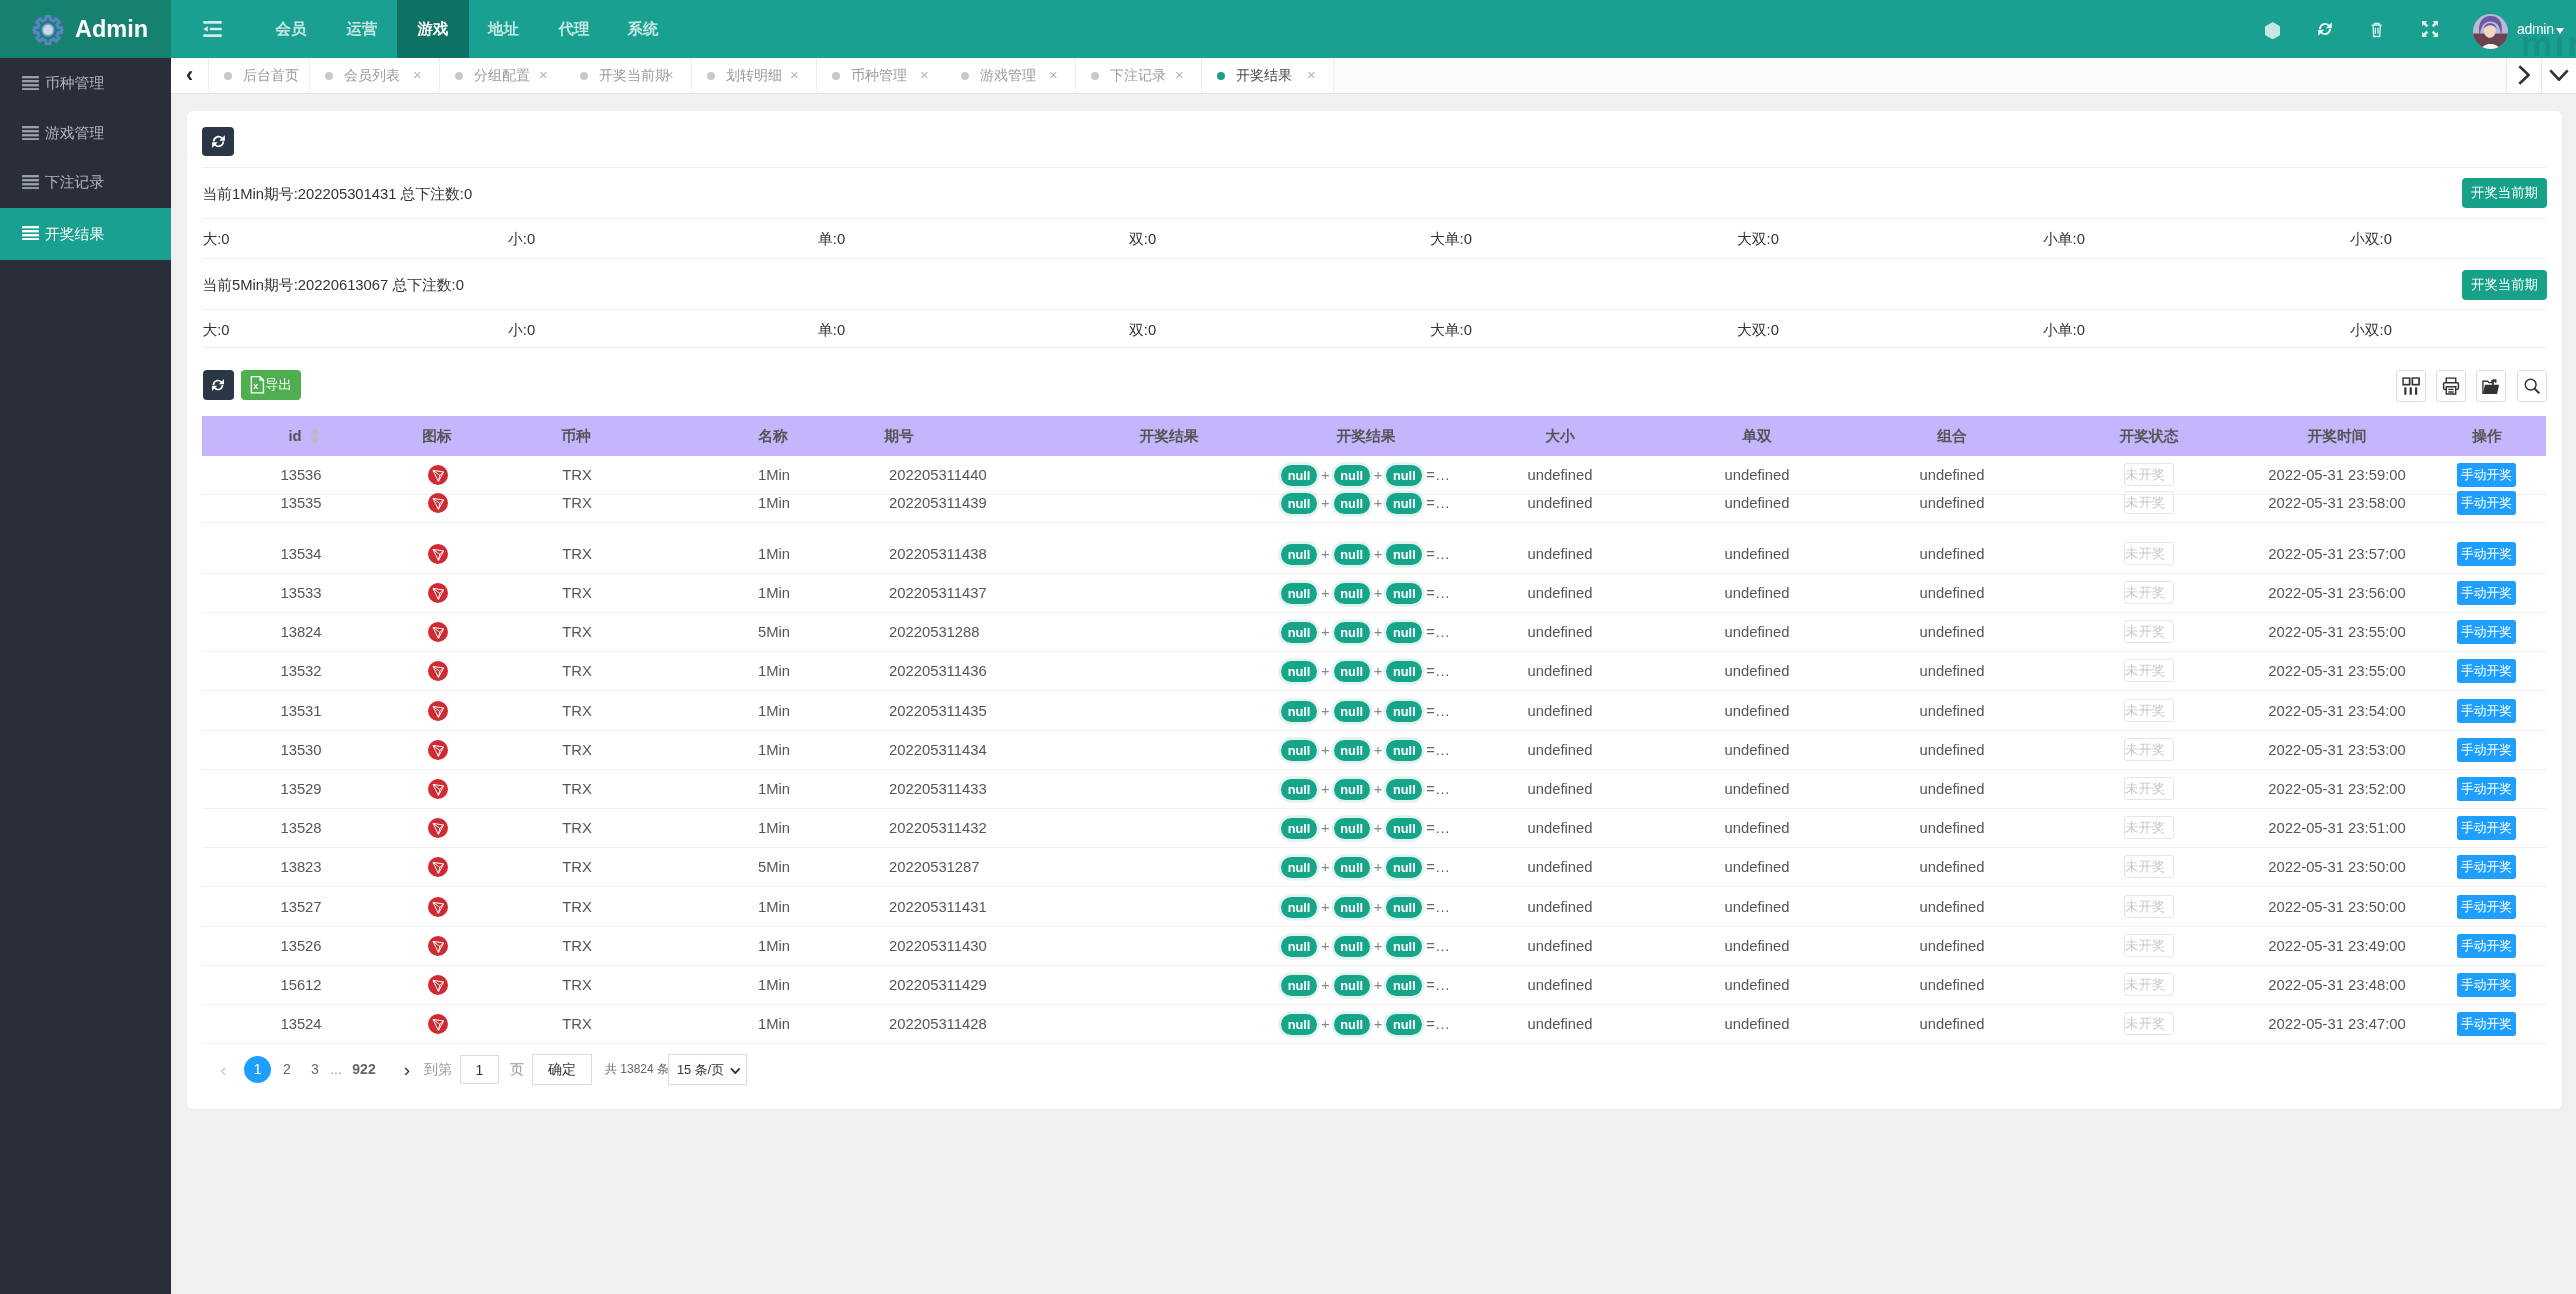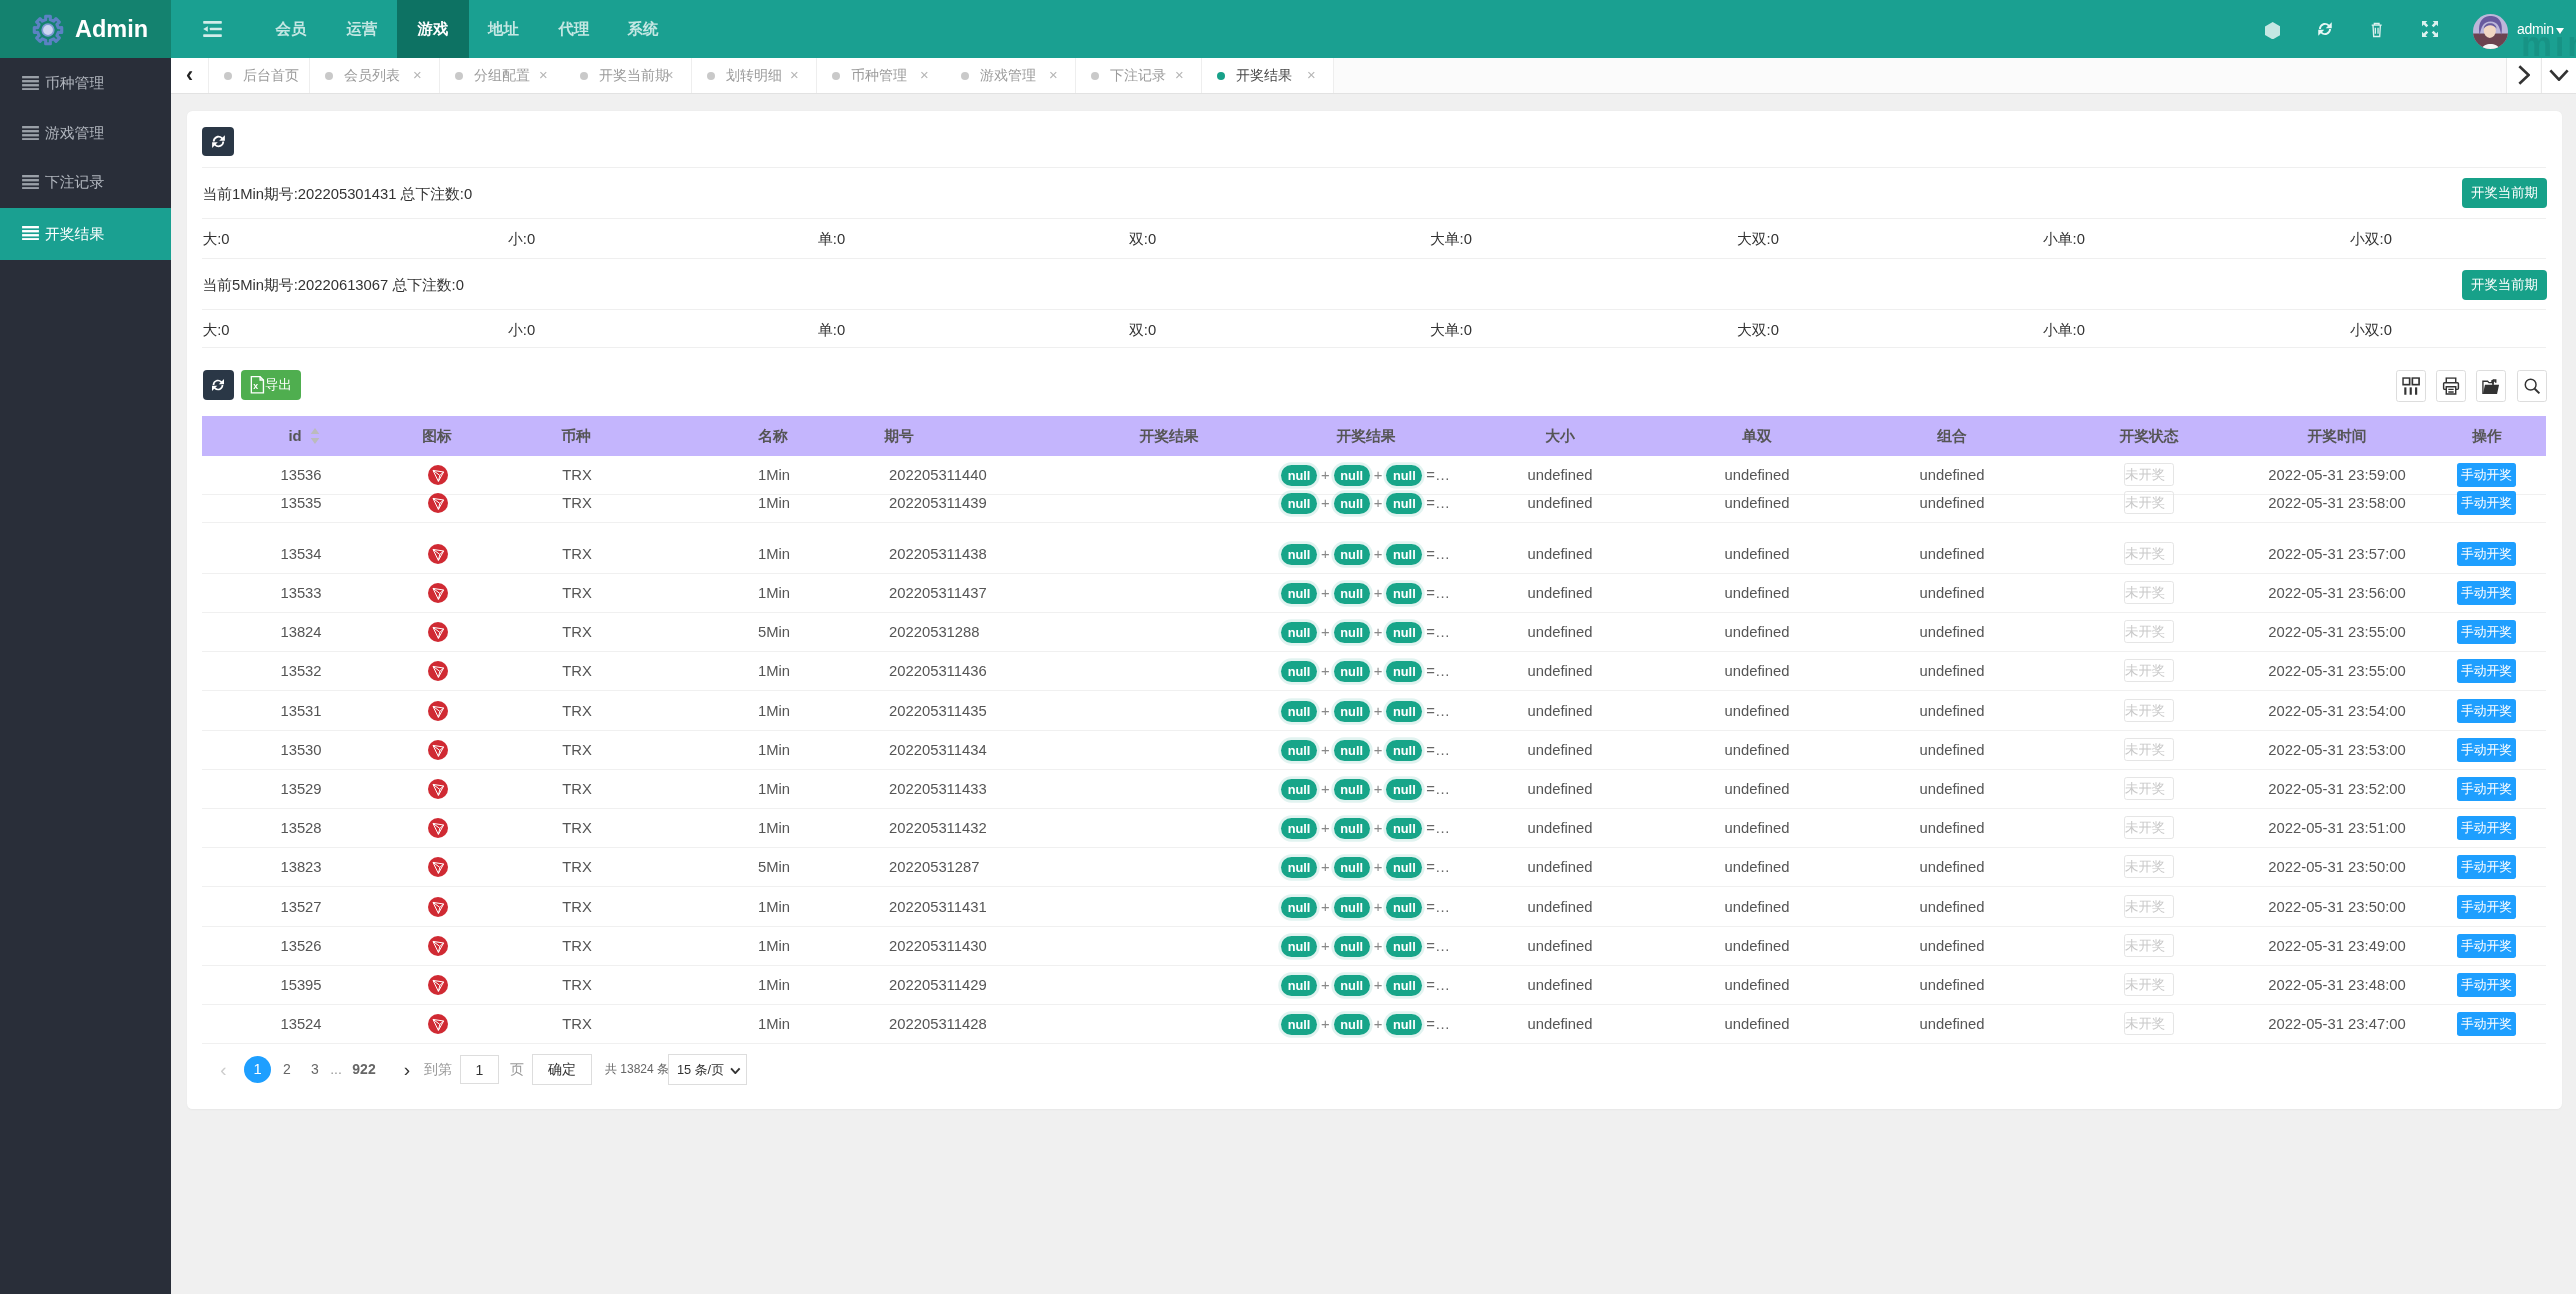--- a/index.html
+++ b/index.html
@@ -711,21 +711,21 @@
       <b class="eq">=...</b>
     </span>
 <span class="c" style="left:1358px">undefined</span>
 <span class="c" style="left:1555px">undefined</span>
 <span class="c" style="left:1750px">undefined</span>
 <span class="ghost">未开奖</span>
 <span class="c" style="left:2135px">2022-05-31 23:49:00</span>
 <span class="manual">手动开奖</span>
 </div>
 <div class="tr" style="top:966px">
-<span class="c" style="left:99px">15395</span>
+<span class="c" style="left:99px">15612</span>
 <span class="cic" style="left:236px"><svg class="trx" width="20" height="20" viewBox="0 0 100 100">
         <circle cx="50" cy="50" r="50" fill="#d02a33"></circle>
         <g stroke="#fff" stroke-width="5" fill="none" stroke-linejoin="round">
           <path d="M25 27 L78 35 L52 82 Z"></path>
           <path d="M25 27 L59 52"></path>
           <path d="M59 52 L78 35"></path>
           <path d="M59 52 L52 82"></path>
         </g>
       </svg></span>
 <span class="c" style="left:375px">TRX</span>

